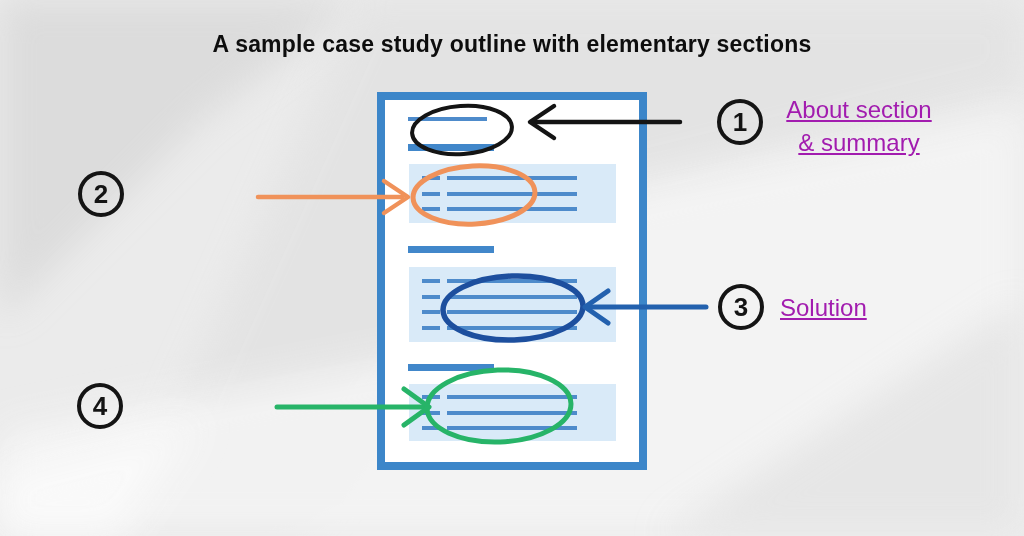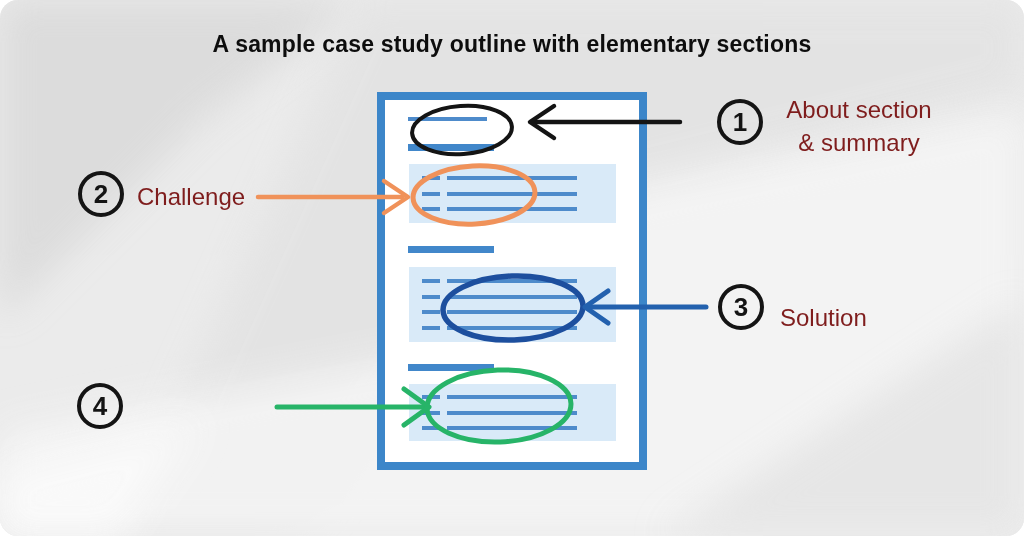--- a/index.html
+++ b/index.html
@@ -1,20 +1,19 @@
 <!DOCTYPE html>
 <html style="--doc_border: #3c86c9; --doc_bar: #4187ca; --doc_line: #4e8bcb; --doc_box: #d9eaf8; --ink: #141414; --orange: #f0925a; --navy: #1d4f9e; --arrow_blue: #2361ae; --green: #27b468;"><head>
 <meta charset="utf-8">
 <style>
   html,body{margin:0;padding:0;}
   .canvas{
     position:relative;width:1024px;height:536px;overflow:hidden;
     background:#ececec;
     font-family:"Liberation Sans",sans-serif;
-    border-radius:18px;
   }
   .bg-svg{position:absolute;left:0;top:0;width:1024px;height:536px;}
   .page-title{
     position:absolute;top:31px;left:0;width:100%;text-align:center;
     font-size:23px;font-weight:bold;color:#0d0d0d;letter-spacing:.2px;
   }
   
   .doc{
     position:absolute;left:377px;top:92px;width:270px;height:378px;
     box-sizing:border-box;border:8px solid var(--doc_border);background:#fff;
@@ -48,25 +47,25 @@
     border:4px solid var(--ink);border-radius:50%;
     display:flex;align-items:center;justify-content:center;
     font-size:26px;font-weight:bold;color:var(--ink);
   }
   .badge-1{left:717px;top:99px;}
   .badge-2{left:78px;top:171px;}
   .badge-3{left:718px;top:284px;}
   .badge-4{left:77px;top:383px;}
   
   .ann-label{
-    position:absolute;font-size:24px;color:#7f1d1d;white-space:pre-line;
+    position:absolute;font-size:24px;color:#a21caf;white-space:pre-line;text-decoration:underline;
   }
   .label-1{left:777px;top:93px;width:164px;text-align:center;line-height:33px;}
   .label-2{left:137px;top:183px;}
-  .label-3{left:780px;top:304px;}
+  .label-3{left:780px;top:294px;}
   .label-4{left:153px;top:393px;}
 </style>
 </head>
 <body>
 
 <div class="canvas">
 
   <svg class="bg-svg" viewBox="0 0 1024 536" aria-hidden="true">
     <defs>
         <filter id="soft" x="-30%" y="-30%" width="160%" height="160%">
@@ -178,16 +177,15 @@
     </div>
   <div class="badge badge-3">
       <span>3</span>
     </div>
   <div class="badge badge-4">
       <span>4</span>
     </div>
 
   <div class="ann-label label-1">About section
 &amp; summary</div>
-  <div class="ann-label label-2">Challenge</div>
   <div class="ann-label label-3">Solution</div>
 
 </div>
 
 </body></html>

